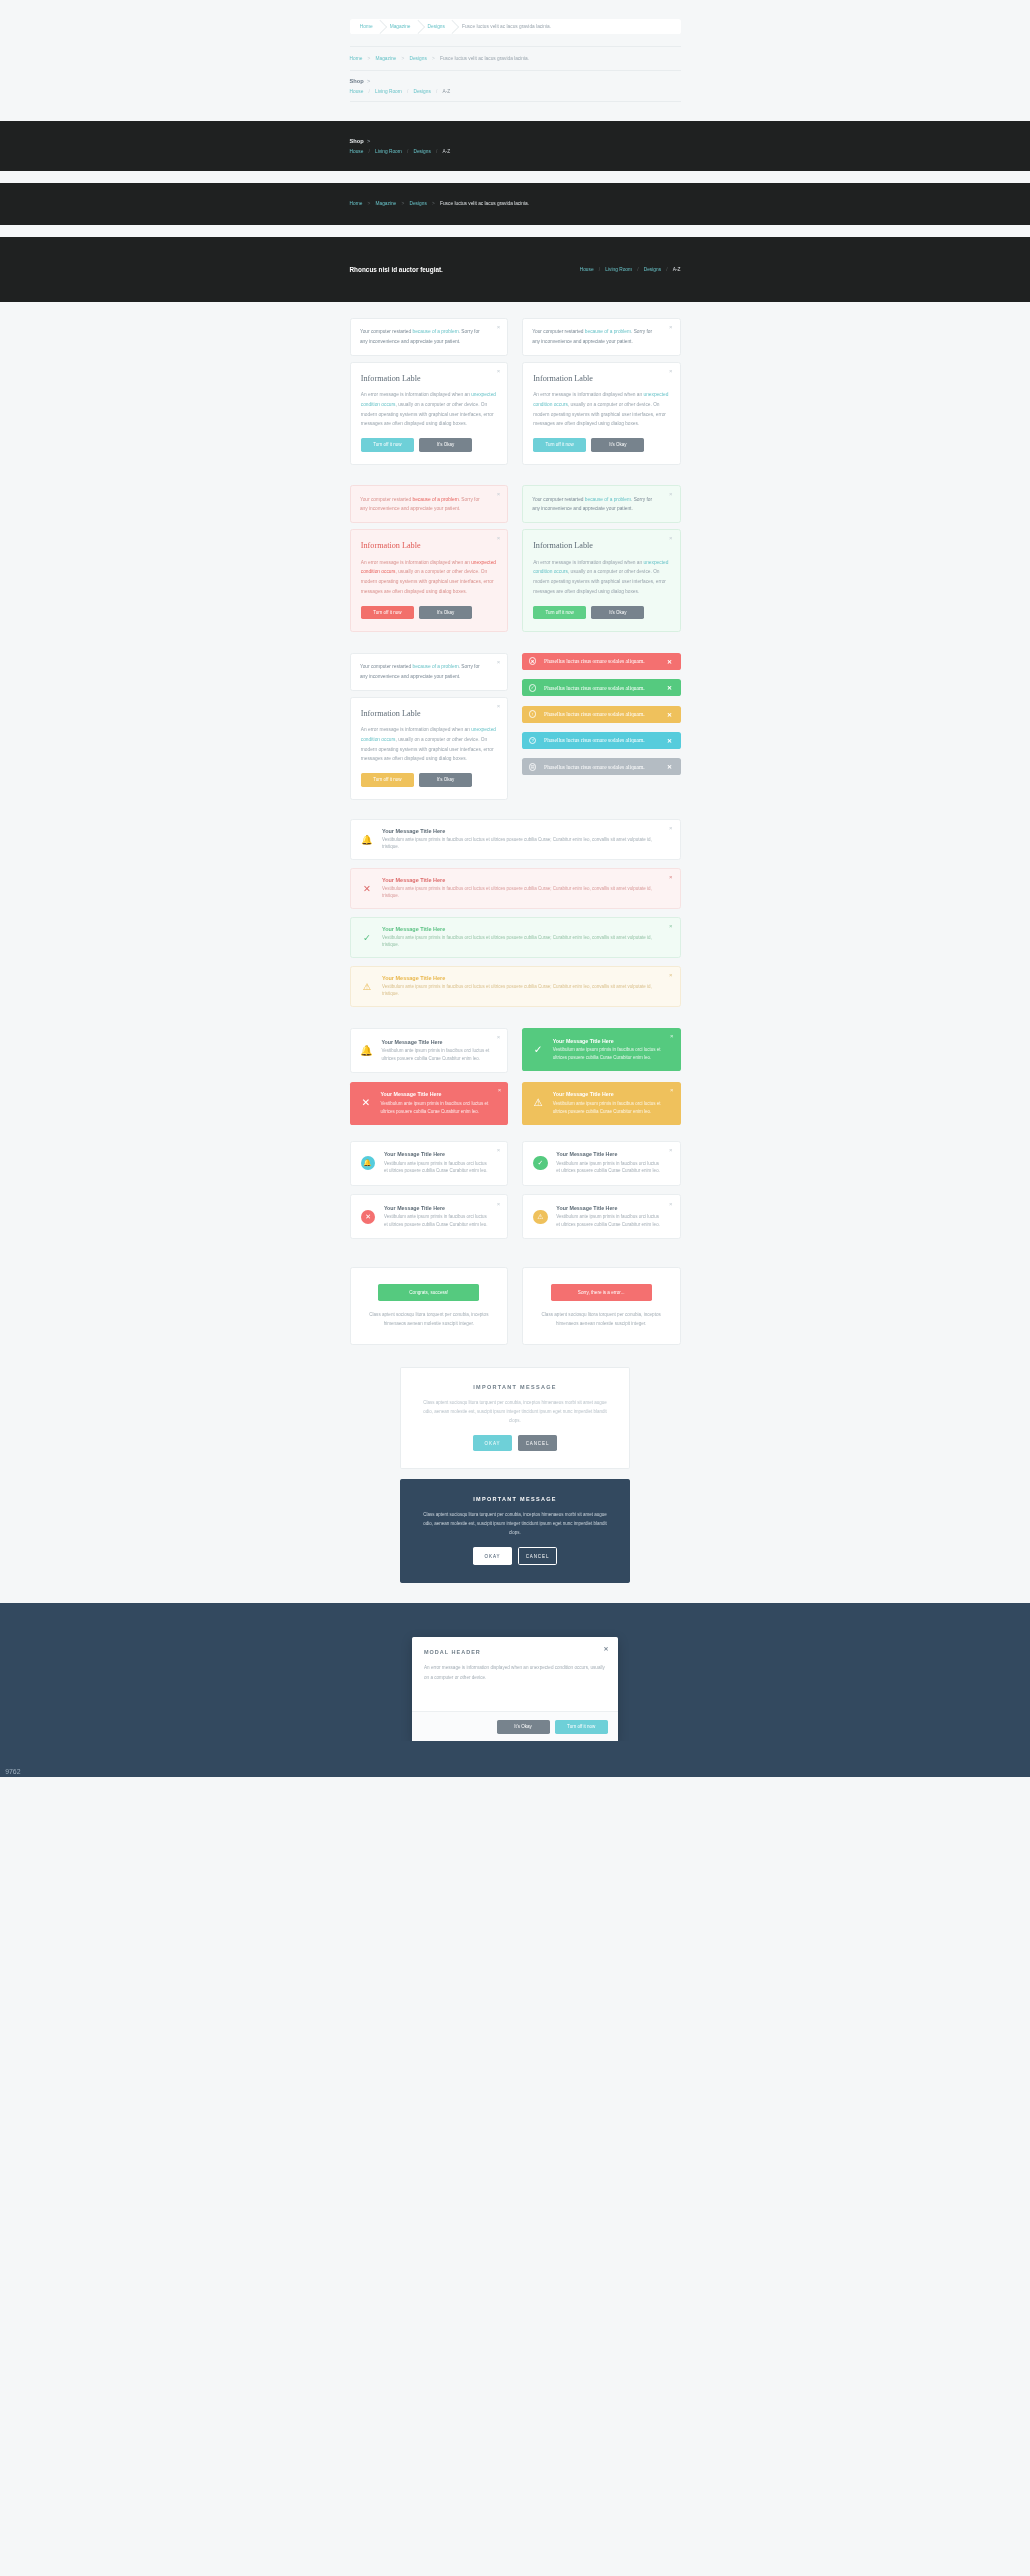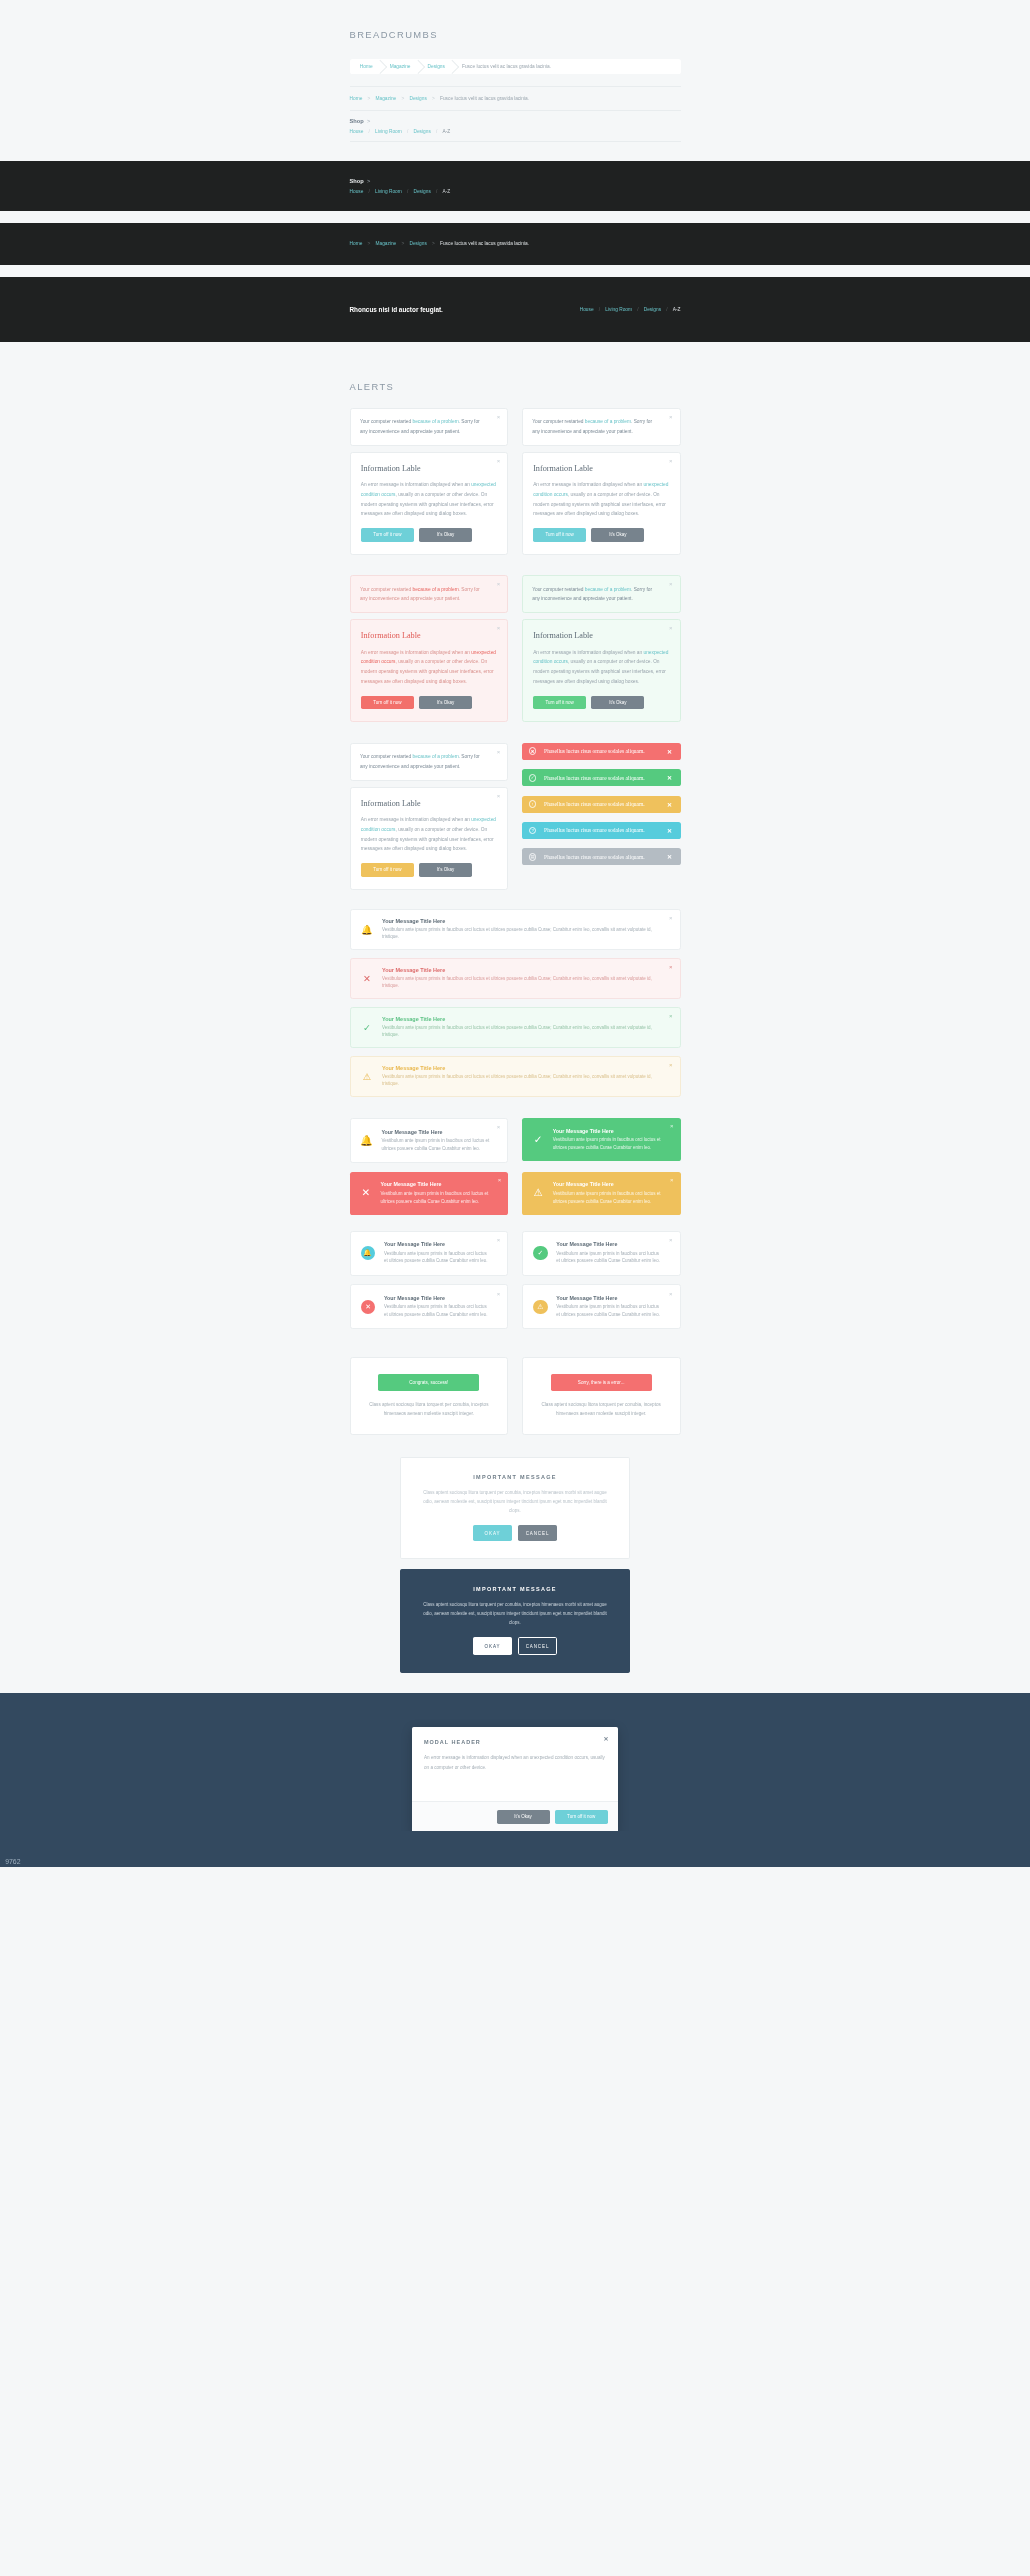--- a/index.html
+++ b/index.html
@@ -274,21 +274,20 @@
   }
   .spacer-22 { height: 19px; }
   .spacer-14 { height: 12px; }
 </style>
 </head>
 <body>
 
 <div class="page">
 
   <div class="wrap">
-    <div class="sec-title">BREADCRUMBS</div>
 
     <div class="bc-block">
       <div class="bc-arrowbar">
         <span class="bc-arrow">Home</span>
         <span class="bc-arrow">Magazine</span>
         <span class="bc-arrow">Designs</span>
         <span class="bc-arrow last">Fusce luctus velit ac lacus gravida lacinia.</span>
       </div>
     </div>
 
@@ -373,21 +372,20 @@
           <span class="slash" style="color:#5d6364">/</span>
           <a>Designs</a>
           <span class="slash" style="color:#5d6364">/</span>
           <span class="cur">A-Z</span>
         </div>
       </div>
     </div>
   </div>
 
   <div class="wrap">
-    <div class="sec-title" style="padding-top:39px">ALERTS</div>
     <div style="height:15.5px"></div>
 
     <div class="grid2">
       <div class="col">
         <div class="alert-basic tint-plain">
           <span class="xclose">×</span>
           <span>Your computer restarted </span><span class="lnk">because of a problem</span><span>. Sorry for any inconvenience and appreciate your patient.</span>
         </div>
         <div class="alert-card">
           <span class="xclose">×</span>

